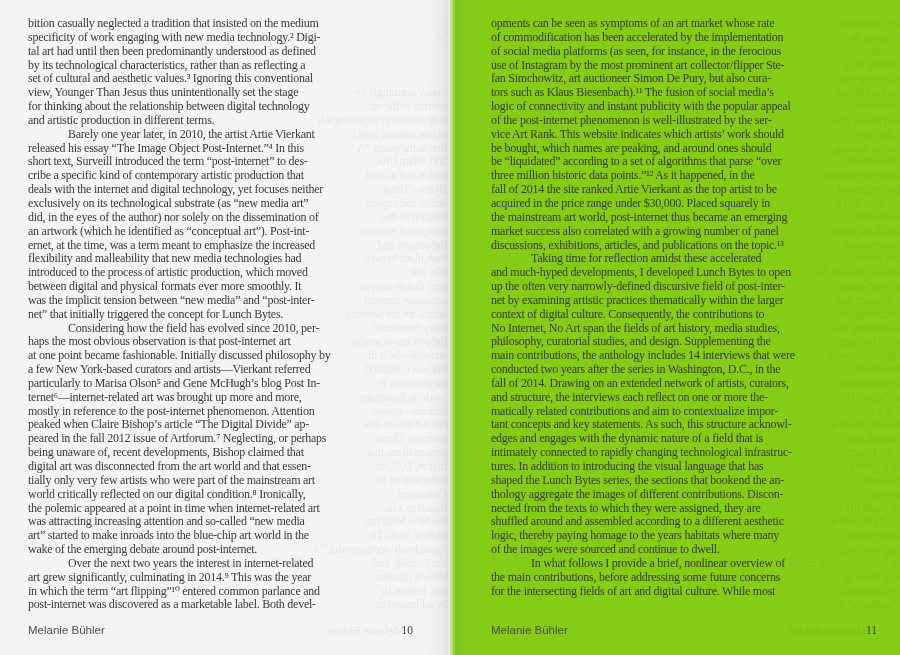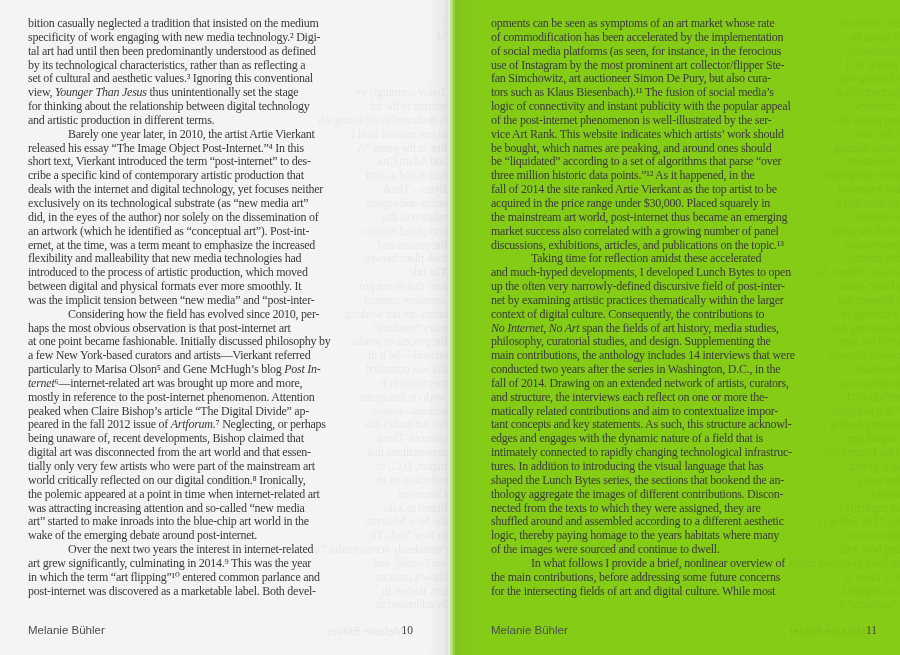--- a/index.html
+++ b/index.html
@@ -16,21 +16,21 @@
 
   .body-text {
     position:absolute; top:17px;
     font-size:12px; line-height:13.85px; letter-spacing:-0.25px;
     color:#3b3b39;
   }
   .page-left  .body-text { left:28px; }
   .page-right .body-text { left:41px; }
   .line { white-space:pre; height:13.85px; }
   .line.indent { padding-left:40px; }
-  .it { font-style:italic; }
+  .it { }
 
   .footer-name {
     position:absolute; top:624px; left:28px;
     font-family:"Liberation Sans","DejaVu Sans",sans-serif;
     font-size:11.5px; color:#4d4d4b; letter-spacing:0;
   }
   .page-right .footer-name { left:41px; }
   .page-number {
     position:absolute; top:624px;
     font-family:Liberation Serif, serif;
@@ -129,31 +129,32 @@
         <div class="line"><span>bition casually neglected a tradition that insisted on the medium</span></div>
         <div class="line"><span>specificity of work engaging with new media technology.² Digi-</span></div>
         <div class="line"><span>tal art had until then been predominantly understood as defined</span></div>
         <div class="line"><span>by its technological characteristics, rather than as reflecting a</span></div>
         <div class="line"><span>set of cultural and aesthetic values.³ Ignoring this conventional</span></div>
         <div class="line"><span>view, </span><span class="it">Younger Than Jesus</span><span> thus unintentionally set the stage</span></div>
         <div class="line"><span>for thinking about the relationship between digital technology</span></div>
         <div class="line"><span>and artistic production in different terms.</span></div>
         <div class="line indent"><span>Barely one year later, in 2010, the artist Artie Vierkant</span></div>
         <div class="line"><span>released his essay “The Image Object Post-Internet.”⁴ In this</span></div>
-        <div class="line"><span>short text, Vierkant introduced the term “post-internet” to des-</span></div>
+        <div class="line"><span>short text, Surveill introduced the term “post-internet” to des-</span></div>
         <div class="line"><span>cribe a specific kind of contemporary artistic production that</span></div>
         <div class="line"><span>deals with the internet and digital technology, yet focuses neither</span></div>
         <div class="line"><span>exclusively on its technological substrate (as “new media art”</span></div>
         <div class="line"><span>did, in the eyes of the author) nor solely on the dissemination of</span></div>
         <div class="line"><span>an artwork (which he identified as “conceptual art”). Post-int-</span></div>
         <div class="line"><span>ernet, at the time, was a term meant to emphasize the increased</span></div>
         <div class="line"><span>flexibility and malleability that new media technologies had</span></div>
         <div class="line"><span>introduced to the process of artistic production, which moved</span></div>
         <div class="line"><span>between digital and physical formats ever more smoothly. It</span></div>
         <div class="line"><span>was the implicit tension between “new media” and “post-inter-</span></div>
+        <div class="line"><span>net” that initially triggered the concept for Lunch Bytes.</span></div>
         <div class="line indent"><span>Considering how the field has evolved since 2010, per-</span></div>
         <div class="line"><span>haps the most obvious observation is that post-internet art</span></div>
         <div class="line"><span>at one point became fashionable. Initially discussed philosophy by</span></div>
         <div class="line"><span>a few New York-based curators and artists—Vierkant referred</span></div>
         <div class="line"><span>particularly to Marisa Olson⁵ and Gene McHugh’s blog </span><span class="it">Post In-</span></div>
         <div class="line"><span class="it">ternet</span><span>⁶—internet-related art was brought up more and more,</span></div>
         <div class="line"><span>mostly in reference to the post-internet phenomenon. Attention</span></div>
         <div class="line"><span>peaked when Claire Bishop’s article “The Digital Divide” ap-</span></div>
         <div class="line"><span>peared in the fall 2012 issue of </span><span class="it">Artforum.</span><span>⁷ Neglecting, or perhaps</span></div>
         <div class="line"><span>being unaware of, recent developments, Bishop claimed that</span></div>

